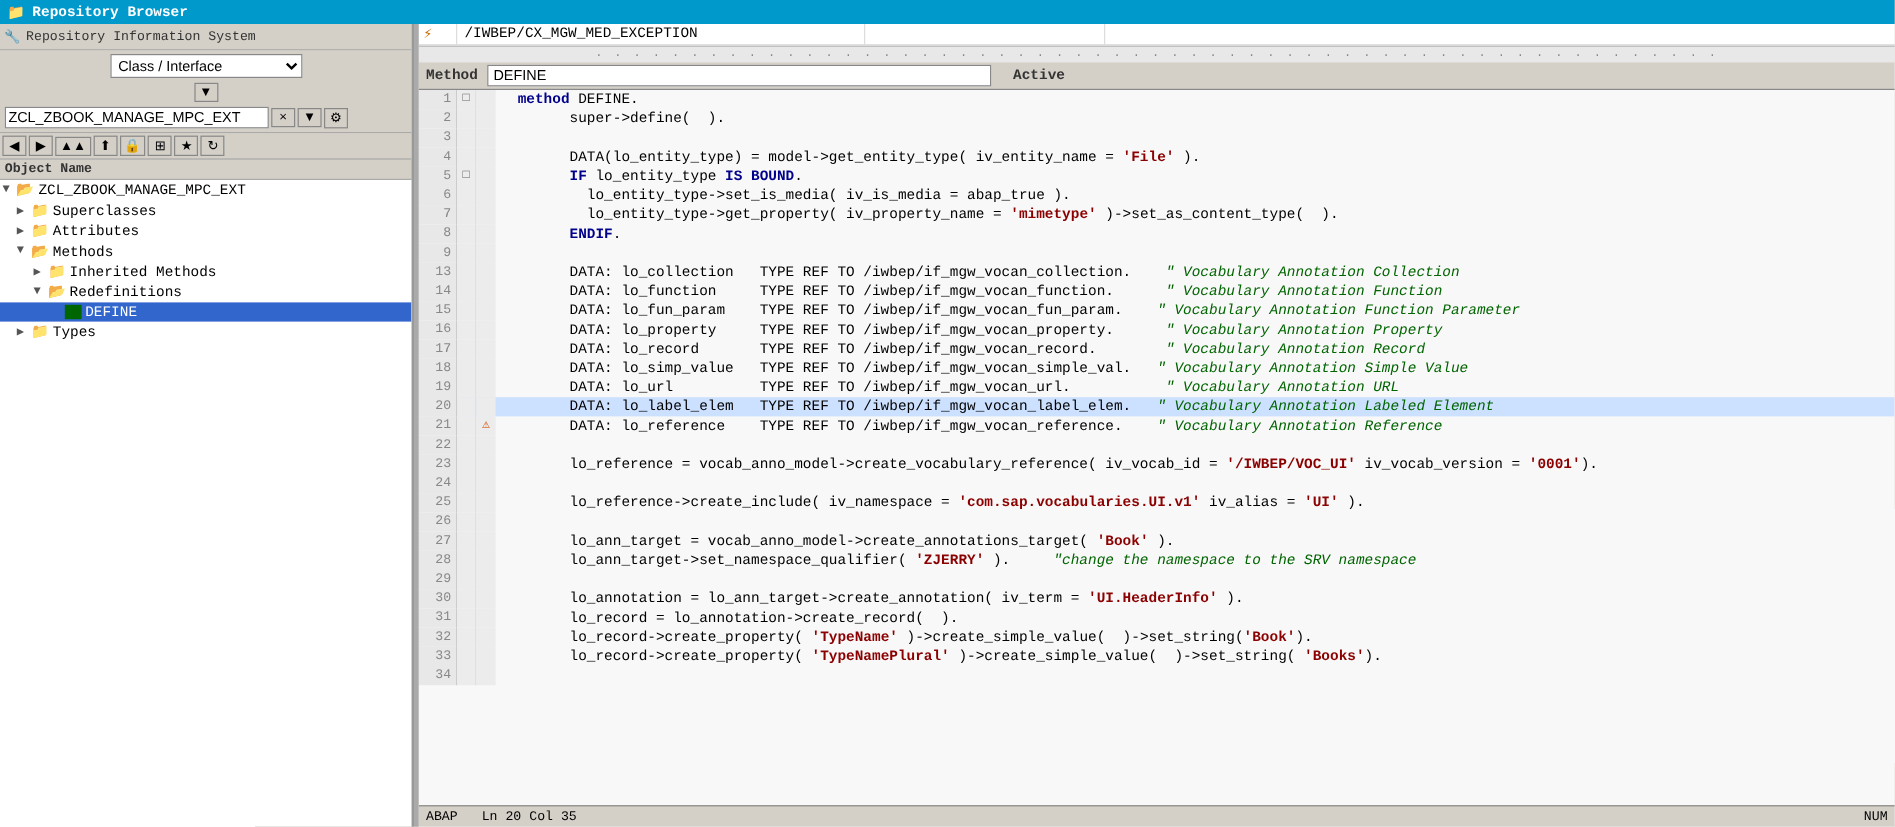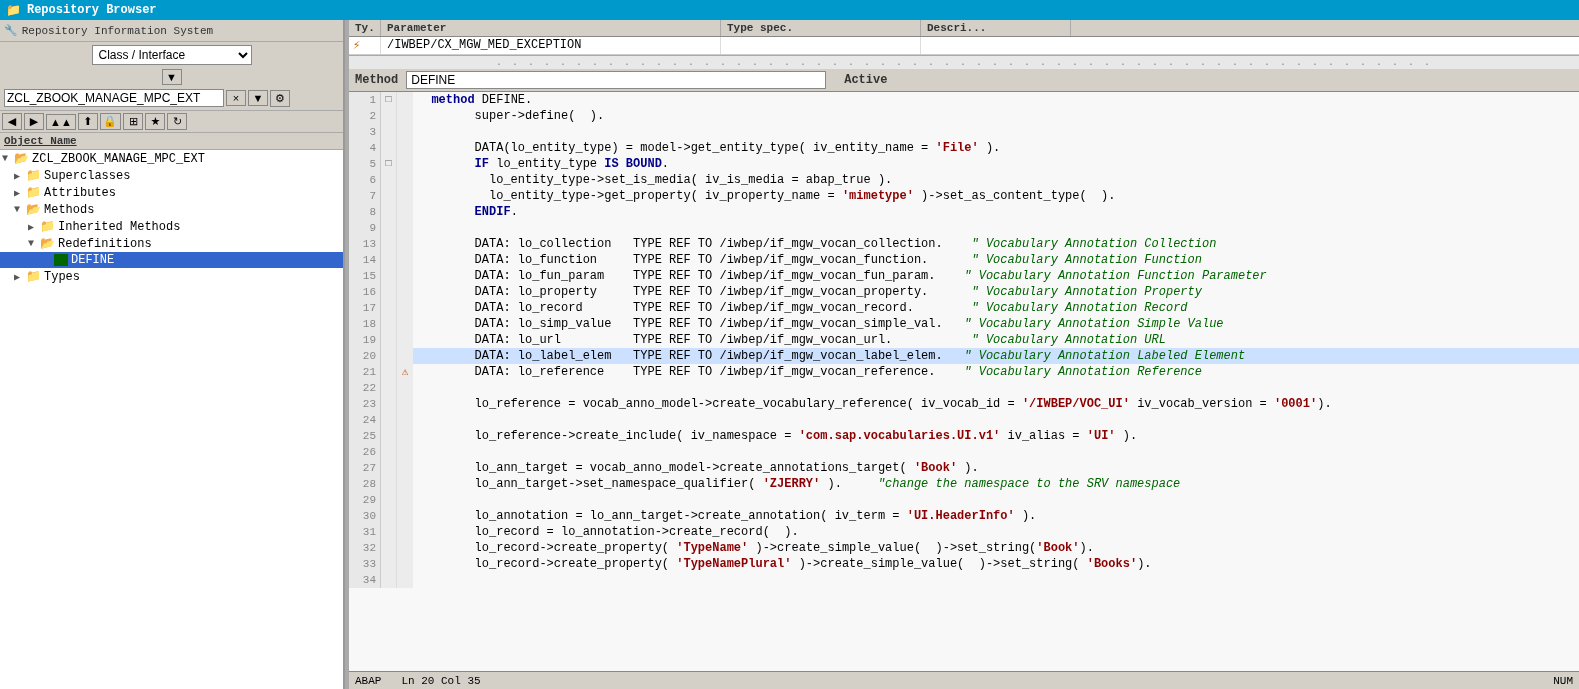--- a/index.html
+++ b/index.html
@@ -83,21 +83,20 @@
       padding: 2px 2px;
     }
 
     
     .obj-name-label {
       font-size: 11px;
       color: #333;
       padding: 2px 4px;
       font-weight: bold;
       border-bottom: 1px solid #aaa;
-      text-decoration: underline;
     }
 
     
     #tree {
       overflow-y: auto;
       overflow-x: auto;
       flex: 1;
       background: #fff;
     }
 
@@ -335,26 +334,20 @@
         <span>Types</span>
       </div>
     </div>
   </div>
 
   <div id="resizer"></div>
 
   <div id="right-panel">
 
     <div style="background:#d4d0c8; border-bottom:1px solid #aaa;">
-      <div style="display:flex; font-size:11px; font-weight:bold; border-bottom:1px solid #888; background:#d4d0c8;">
-        <div class="param-col" style="width:32px;">Ty.</div>
-        <div class="param-col" style="width:340px;">Parameter</div>
-        <div class="param-col" style="width:200px;">Type spec.</div>
-        <div class="param-col" style="width:150px;">Descri...</div>
-      </div>
       <div style="display:flex; font-size:12px; background:#fff; border-bottom:1px solid #ccc;">
         <div style="width:32px; padding:1px 4px; border-right:1px solid #ddd; color:#cc6600;">⚡</div>
         <div style="width:340px; padding:1px 6px; border-right:1px solid #ddd;">/IWBEP/CX_MGW_MED_EXCEPTION</div>
         <div style="width:200px; padding:1px 6px; border-right:1px solid #ddd;"></div>
         <div style="width:150px; padding:1px 6px;"></div>
       </div>
     </div>
 
     <div id="dots-row">. . . . . . . . . . . . . . . . . . . . . . . . . . . . . . . . . . . . . . . . . . . . . . . . . . . . . . . . . . .</div>
 

